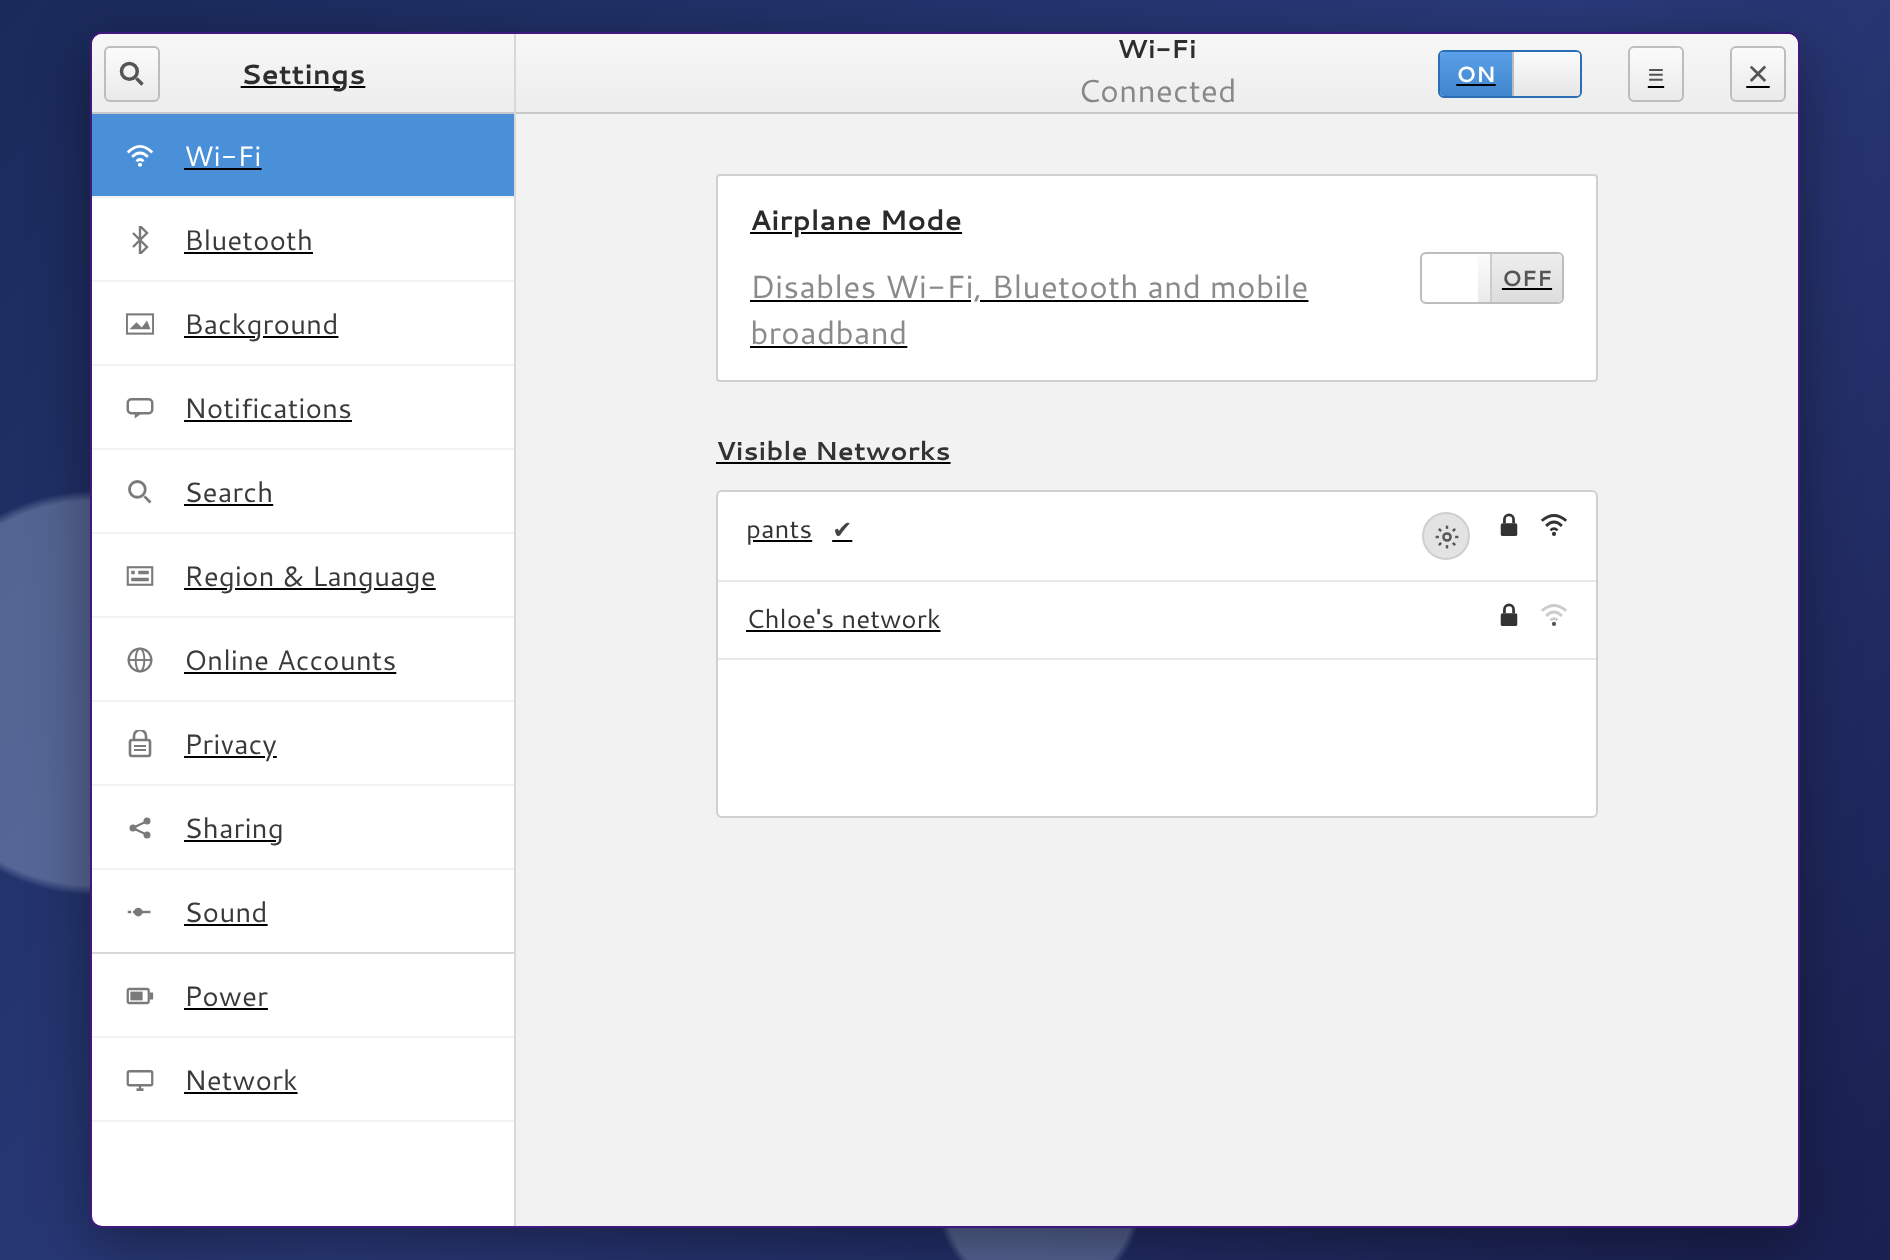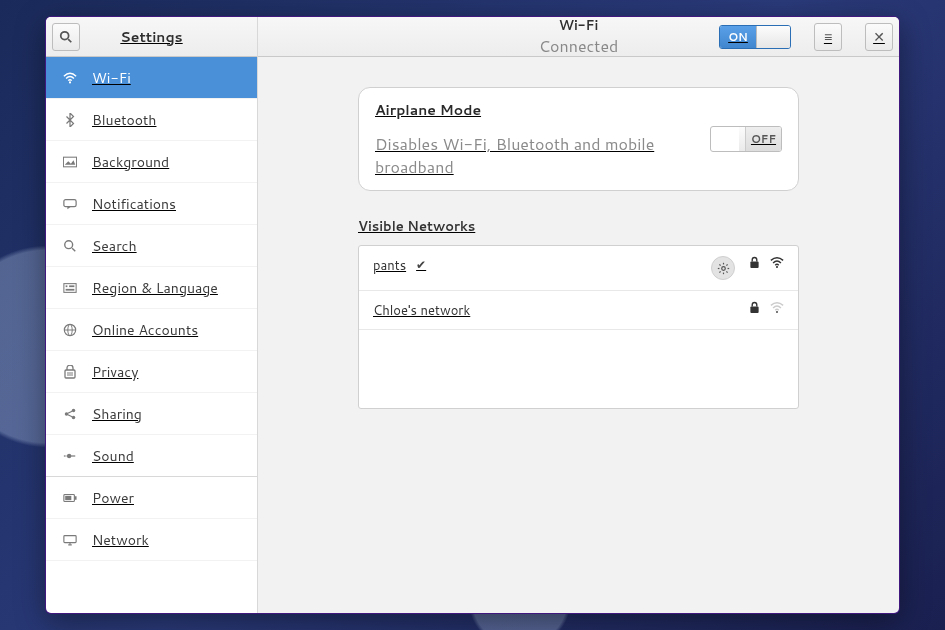--- a/index.html
+++ b/index.html
@@ -129,21 +129,21 @@
   color: #555;
   cursor: pointer;
   font-size: 14px;
 }
 .content {
   padding: 30px 100px;
 }
 .card {
   background: #fff;
   border: 1px solid #d0d0d0;
-  border-radius: 12px;
+  border-radius: 2px;
   padding: 12px 16px;
   display: flex;
   align-items: center;
 }
 .card-text .t1 { font-weight: 700; font-size: 14px; color: #2a2a2a;}
 .card-text .t2 { font-size: 16px; color: #8a8a8a; margin-top:12px;}
 .off-toggle {
   margin-left: auto;
   width: 76px; height: 26px;
   border: 1px solid #bdbdbd; border-radius: 3px;

